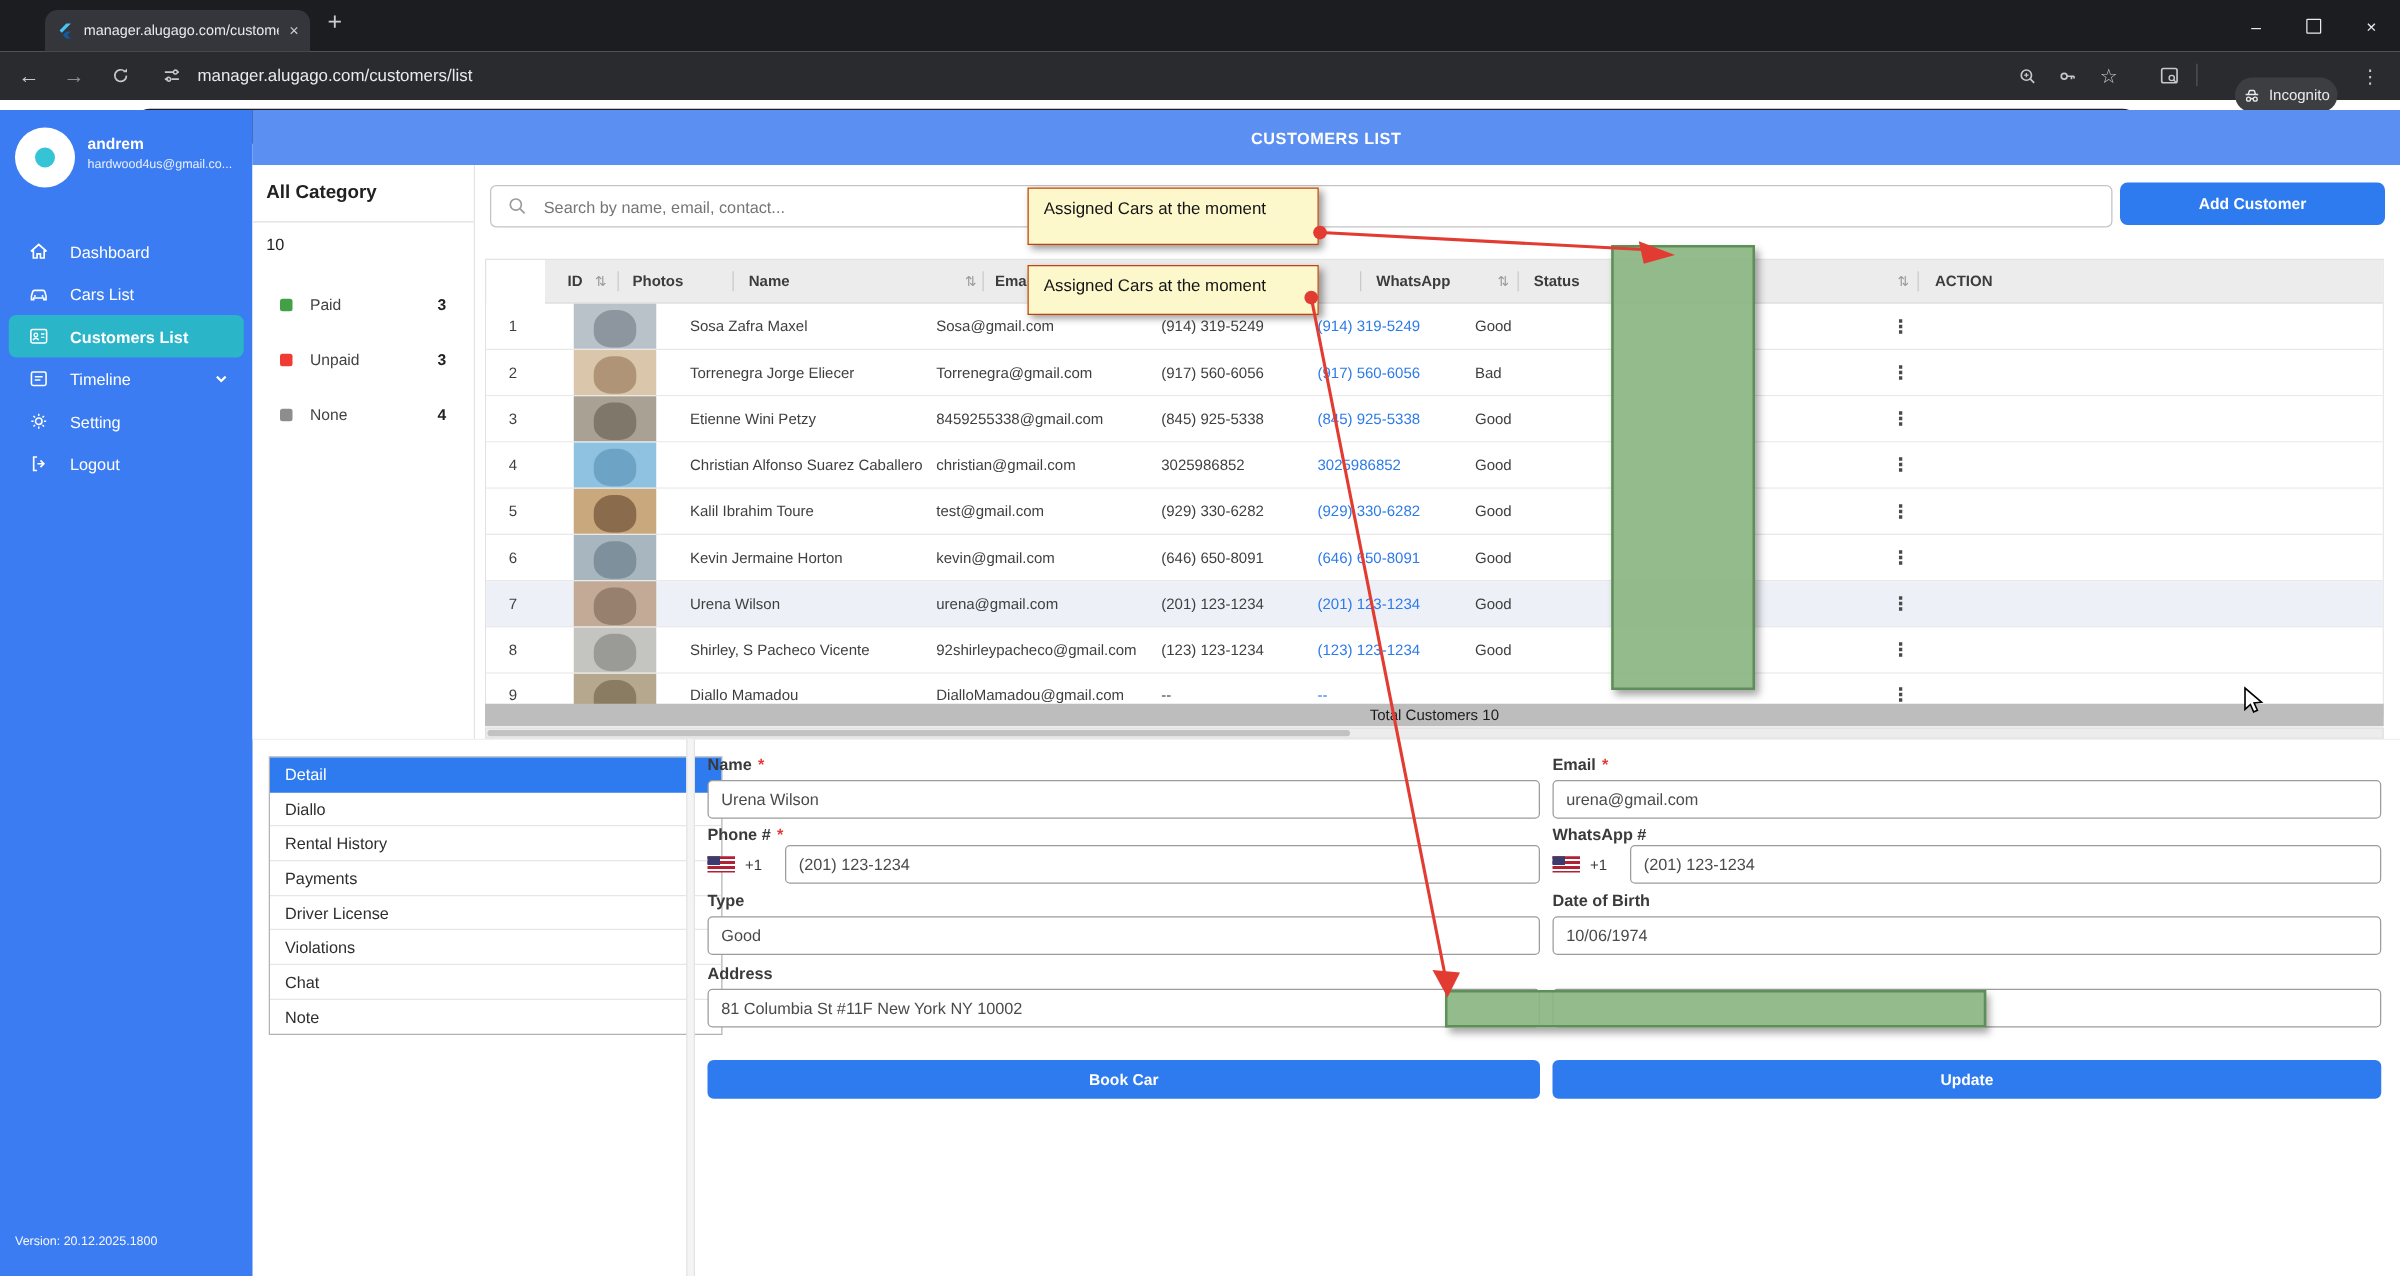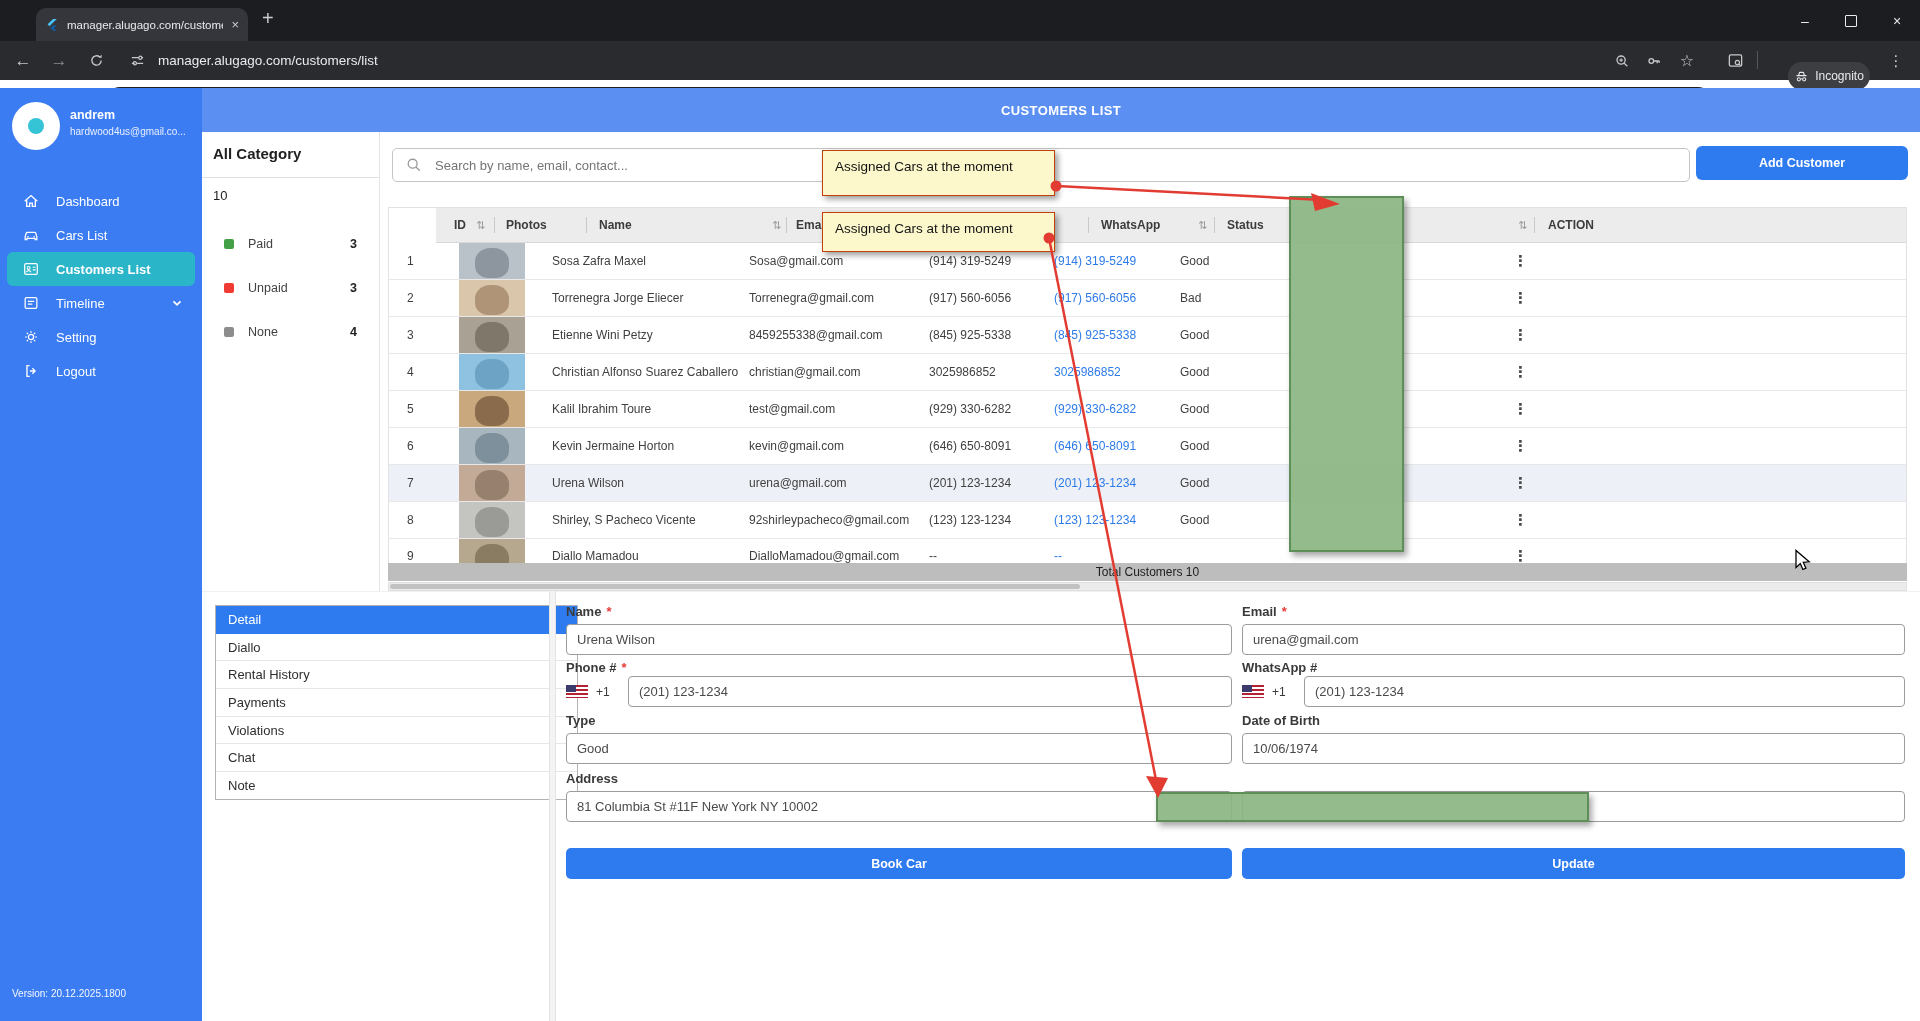--- a/index.html
+++ b/index.html
@@ -445,20 +445,23 @@
       <div class="dtab">
         <span class="dtab-label">Diallo</span>
       </div>
       <div class="dtab">
         <span class="dtab-label">Rental History</span>
       </div>
       <div class="dtab">
         <span class="dtab-label">Payments</span>
       </div>
       <div class="dtab">
+        <span class="dtab-label">Driver License</span>
+      </div>
+      <div class="dtab">
         <span class="dtab-label">Violations</span>
       </div>
       <div class="dtab">
         <span class="dtab-label">Chat</span>
       </div>
       <div class="dtab">
         <span class="dtab-label">Note</span>
       </div>
     </div>
   <div class="vdivider"></div>

